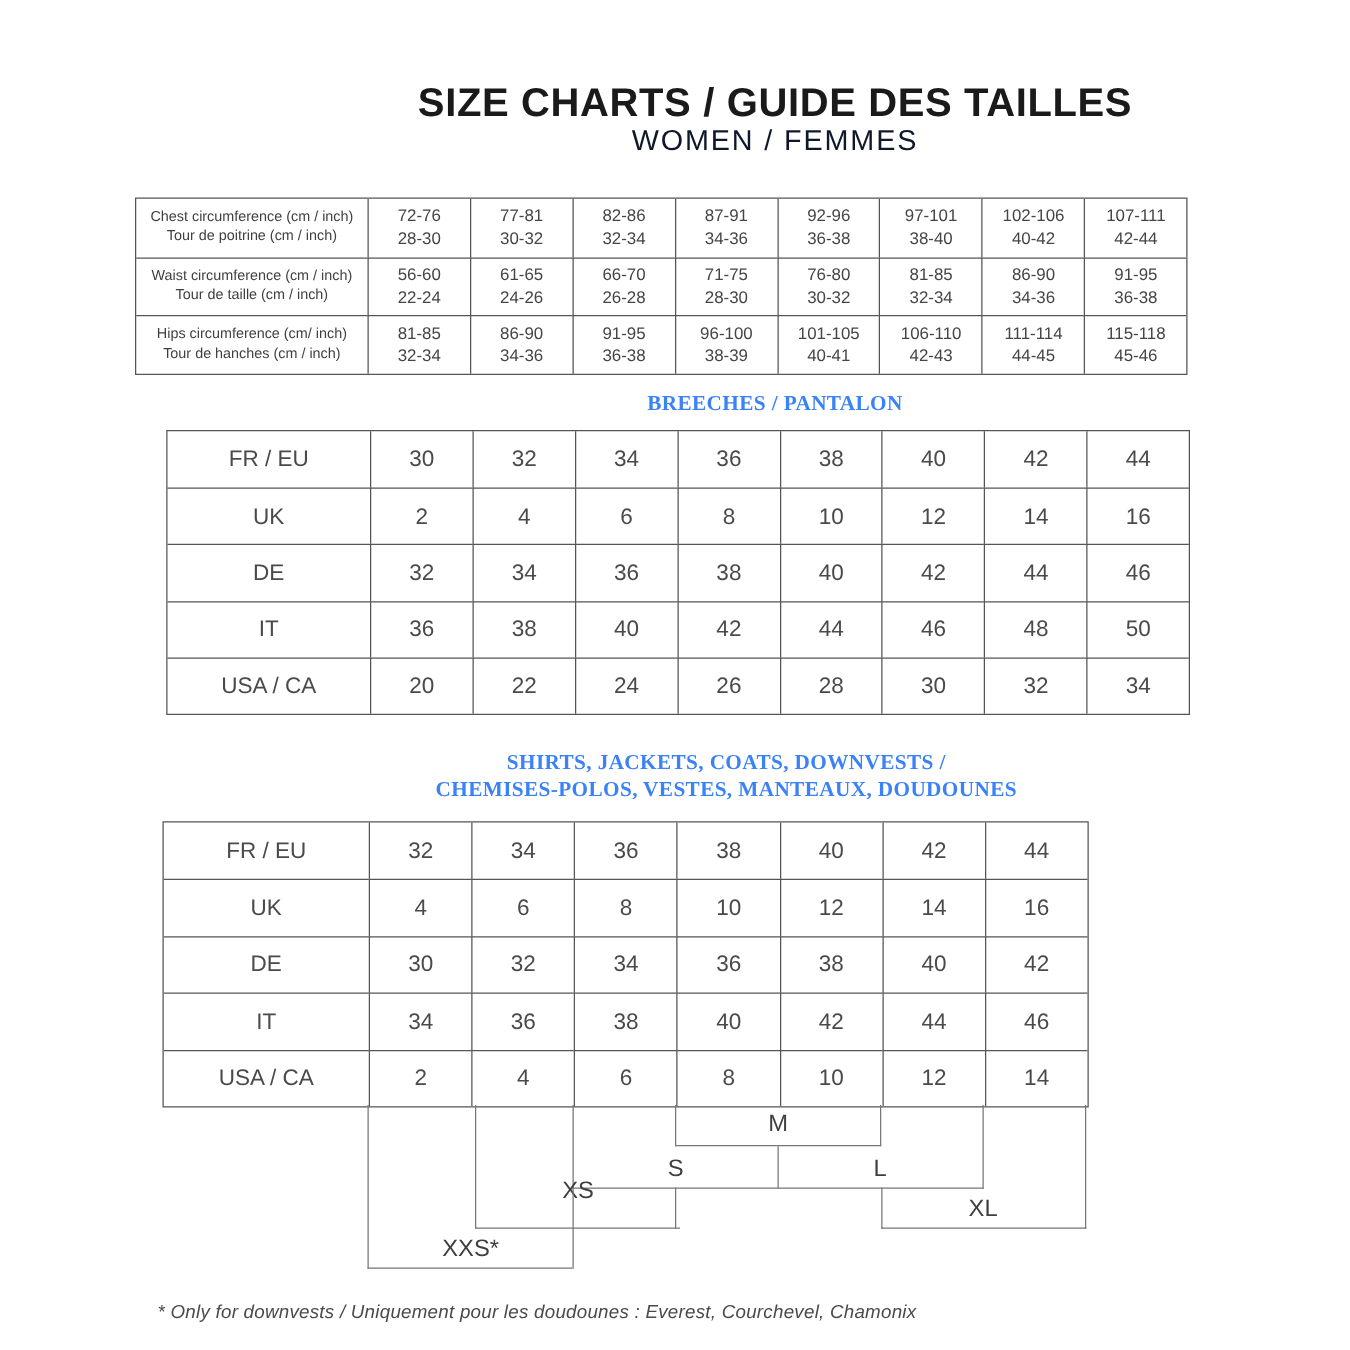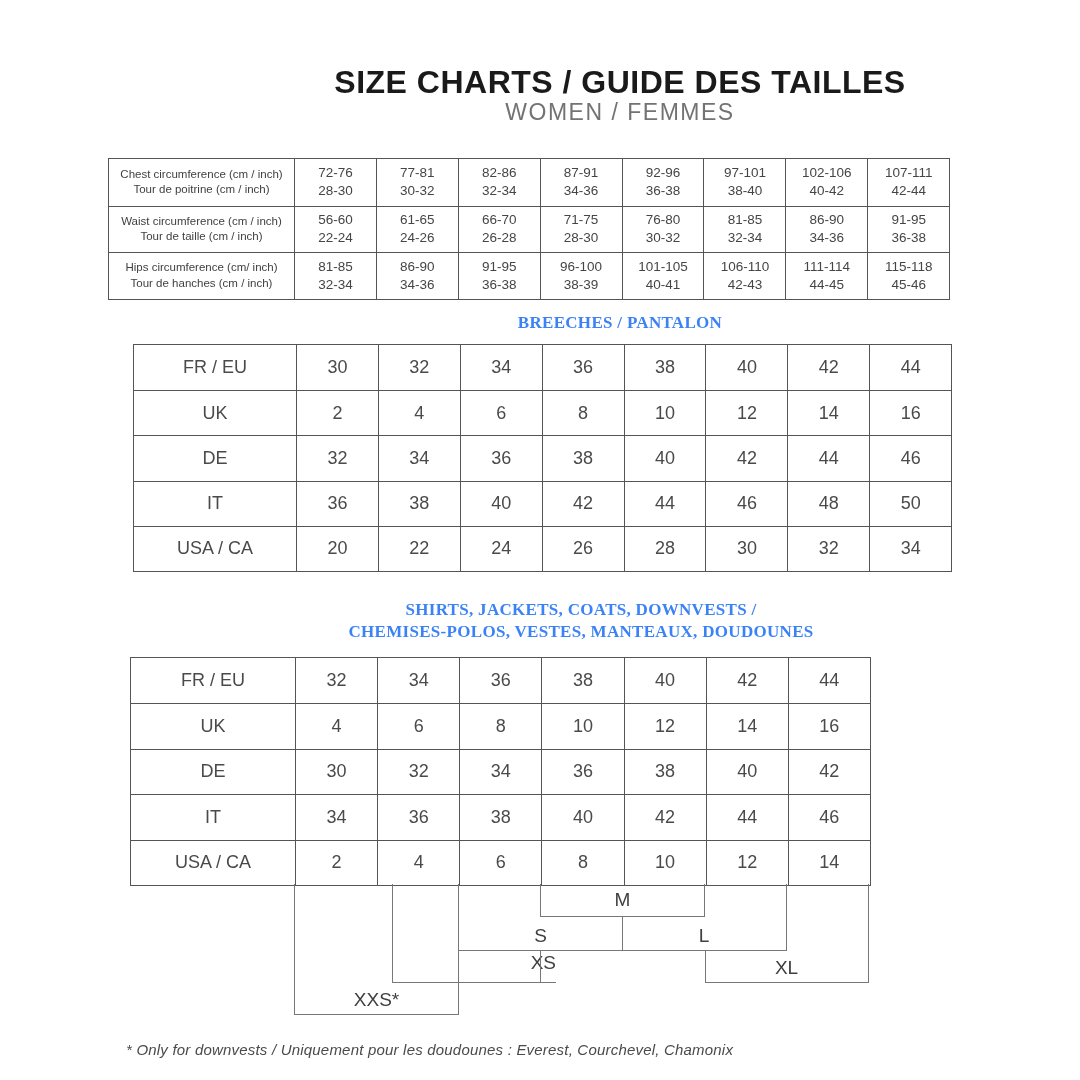--- a/index.html
+++ b/index.html
@@ -10,21 +10,21 @@
   }
   
   .title {
     position:absolute; left:160px; right:0; top:64px;
     text-align:center; font-size:32px; font-weight:bold;
     letter-spacing:0.5px; color:#1a1a1a;
   }
   .subtitle {
     position:absolute; left:160px; right:0; top:99px;
     text-align:center; font-size:23px; font-weight:300;
-    letter-spacing:1.5px; color:#737373;
+    letter-spacing:1.5px; color:#0f172a;
   }
   .section-heading {
     position:absolute; text-align:center; font-size:17px; font-weight:bold;
     letter-spacing:0.3px; color:#3b82f6; line-height:22px;font-family:Liberation Serif, serif;
   }
   #breeches-heading { left:160px; right:0; top:312px; }
   #shirts-heading   { left:82px;  right:0; top:599px; }
   
   .mtable {
     position:absolute; left:108px; top:158px;
@@ -55,23 +55,23 @@
   .bracket span { pointer-events:none; }
   #bk-m   { left:540px; top:884px; width:165px; height:33px;
             border-left:1px solid #777; border-right:1px solid #777; border-bottom:1px solid #777;
             align-items:center; }
   #bk-s   { left:458px; top:884px; width:164px; height:67px;
             border-left:1px solid #777; border-bottom:1px solid #777;
             align-items:flex-end; padding-bottom:3px; }
   #bk-l   { left:622px; top:884px; width:165px; height:67px;
             border-right:1px solid #777; border-bottom:1px solid #777;
             align-items:flex-end; padding-bottom:3px; }
-  #bk-xs  { left:392px; top:884px; width:164px; height:99px;
+  #bk-xs  { left:380px; top:884px; width:164px; height:99px;
             border-left:1px solid #777; border-bottom:1px solid #777;
-            align-items:flex-end; padding-bottom:8px;justify-content:flex-end; }
+            align-items:flex-end; padding-bottom:18px; }
   #bk-xl  { left:705px; top:884px; width:164px; height:99px;
             border-right:1px solid #777; border-bottom:1px solid #777;
             align-items:flex-end; padding-bottom:3px; }
   #bk-xxs { left:294px; top:884px; width:164px; height:131px;
             border-left:1px solid #777; border-bottom:1px solid #777;
             align-items:flex-end; padding-bottom:3px; }
   .seg { position:absolute; width:1px; background:#777777; }
   #seg-sl  { left:622px; top:917px; height:34px; }
   #seg-xs  { left:540px; top:950px; height:33px; }
   #seg-xl  { left:705px; top:950px; height:33px; }

